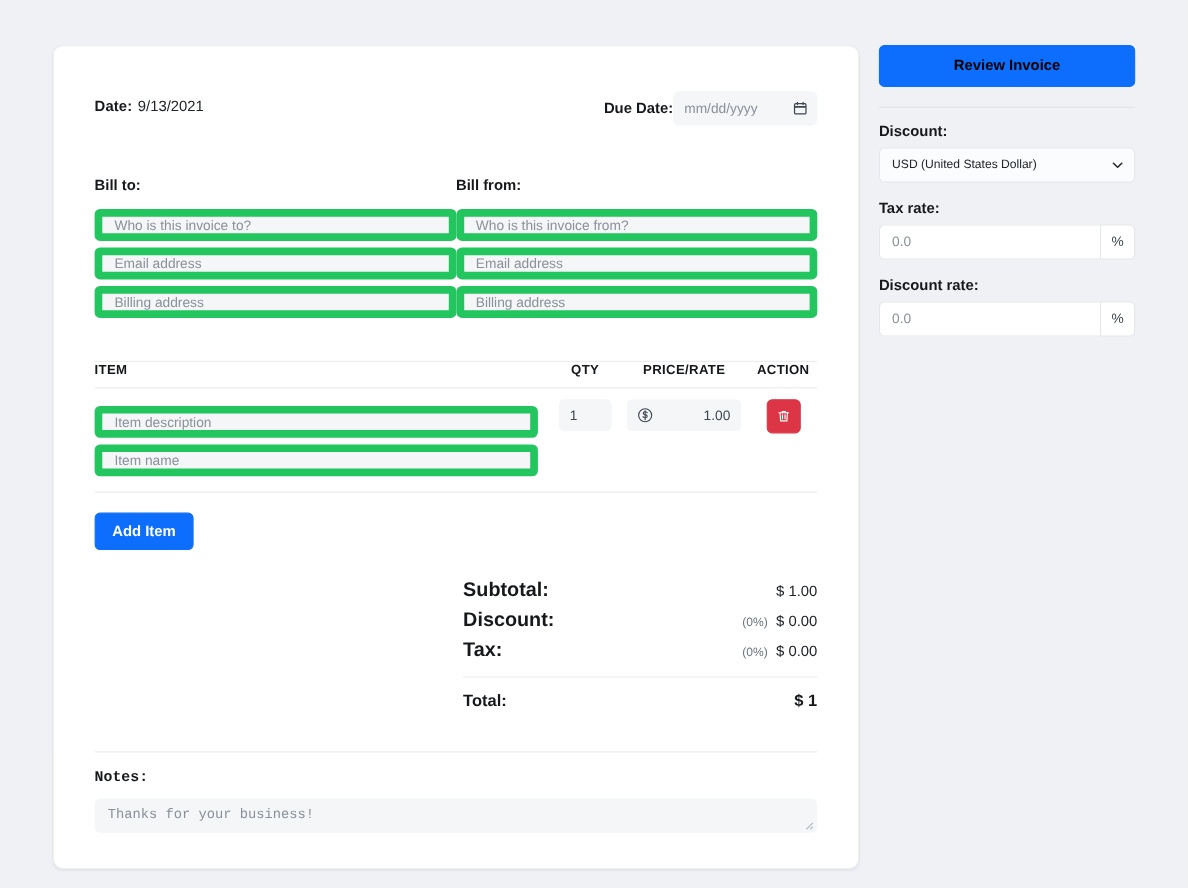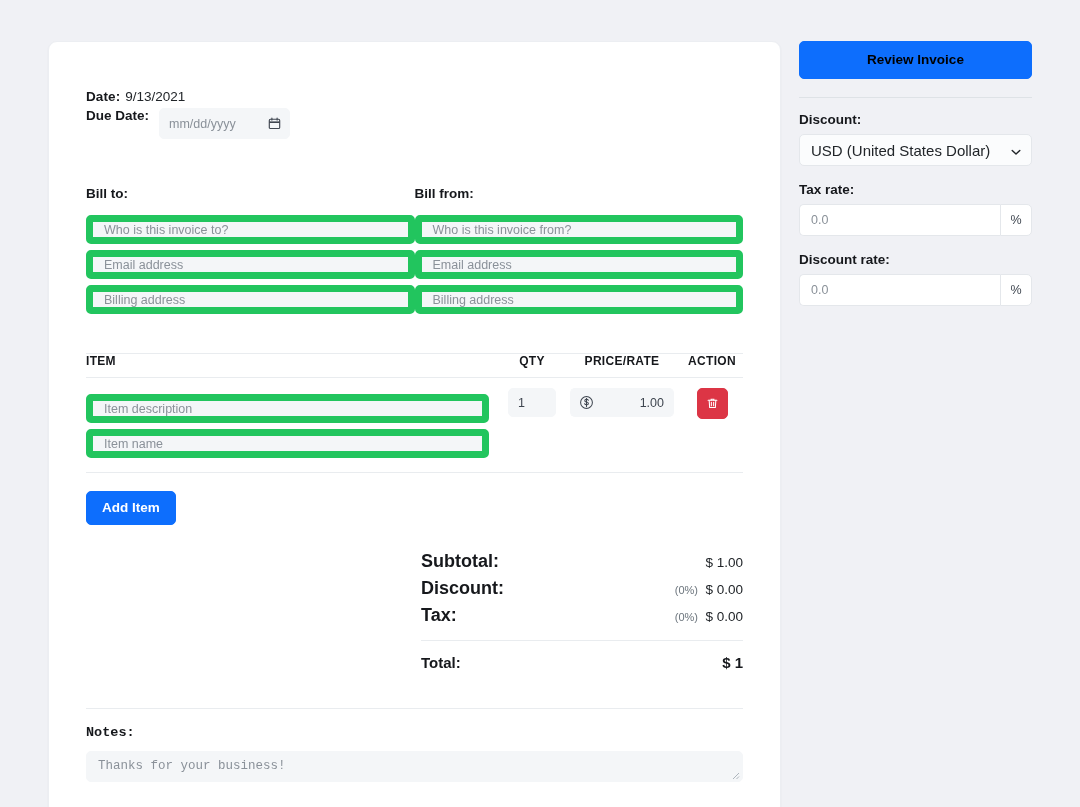--- a/index.html
+++ b/index.html
@@ -24,32 +24,32 @@
     left: 48px; top: 41px;
     width: 733px;
     min-height: 726px;
     background: #ffffff;
     border: 1px solid #eceef2;
     border-radius: 9px;
     box-shadow: 0 1px 2px rgba(16,24,40,.05);
     padding: 37px 37px 32px 37px;
   }
 
-  .row-between { display: flex; justify-content: space-between; align-items: flex-start; flex-direction: column; }
+  .row-between { display: flex; justify-content: space-between; align-items: flex-start; }
 
   .lbl-strong {
     font-size: 13.5px;
     font-weight: 700;
     color: #16181c;
     letter-spacing: .1px;
   }
   .date-line { display: flex; align-items: baseline; gap: 5px; padding-top: 10px; }
   .date-val { font-size: 13.5px; color: #212529; font-weight: 400; }
 
-  .duedate-wrap { display: flex; align-items: flex-start; gap: 10px; padding-top: 4px; }
+  .duedate-wrap { display: flex; align-items: center; padding-top: 4px; }
   .duedate-label { font-size: 13.5px; font-weight: 700; color: #16181c; white-space: nowrap; }
   .date-input {
     width: 131px; height: 31px;
     background: #f4f6f8;
     border: 1px solid #f4f6f8;
     border-radius: 5px;
     display: flex; align-items: center; justify-content: space-between;
     padding: 0 8px 0 9px;
     font-size: 12.5px;
     color: #8a9199;
@@ -179,21 +179,21 @@
   .side-sep { border: none; border-top: 1px solid #dee2e6; margin: 18px 0 14px 0; }
   .side-lbl { font-size: 13.5px; font-weight: 700; color: #16181c; display: block; margin-bottom: 7px; }
   .select-box {
     position: relative;
     width: 100%; height: 32px;
     background: #fbfcfd;
     border: 1px solid #e4e7eb;
     border-radius: 5px;
     display: flex; align-items: center;
     padding: 0 28px 0 11px;
-    font-size: 15px; color: #212529;
+    font-size: 11px; color: #212529;
     cursor: pointer;
   }
   .chev {
     position: absolute; right: 9px; top: 50%;
     transform: translateY(-50%);
     width: 12px; height: 12px;
   }
   .rate-block { margin-top: 16px; }
   .rate-group { display: flex; align-items: stretch; height: 32px; width: 100%; }
   .rate-input {

